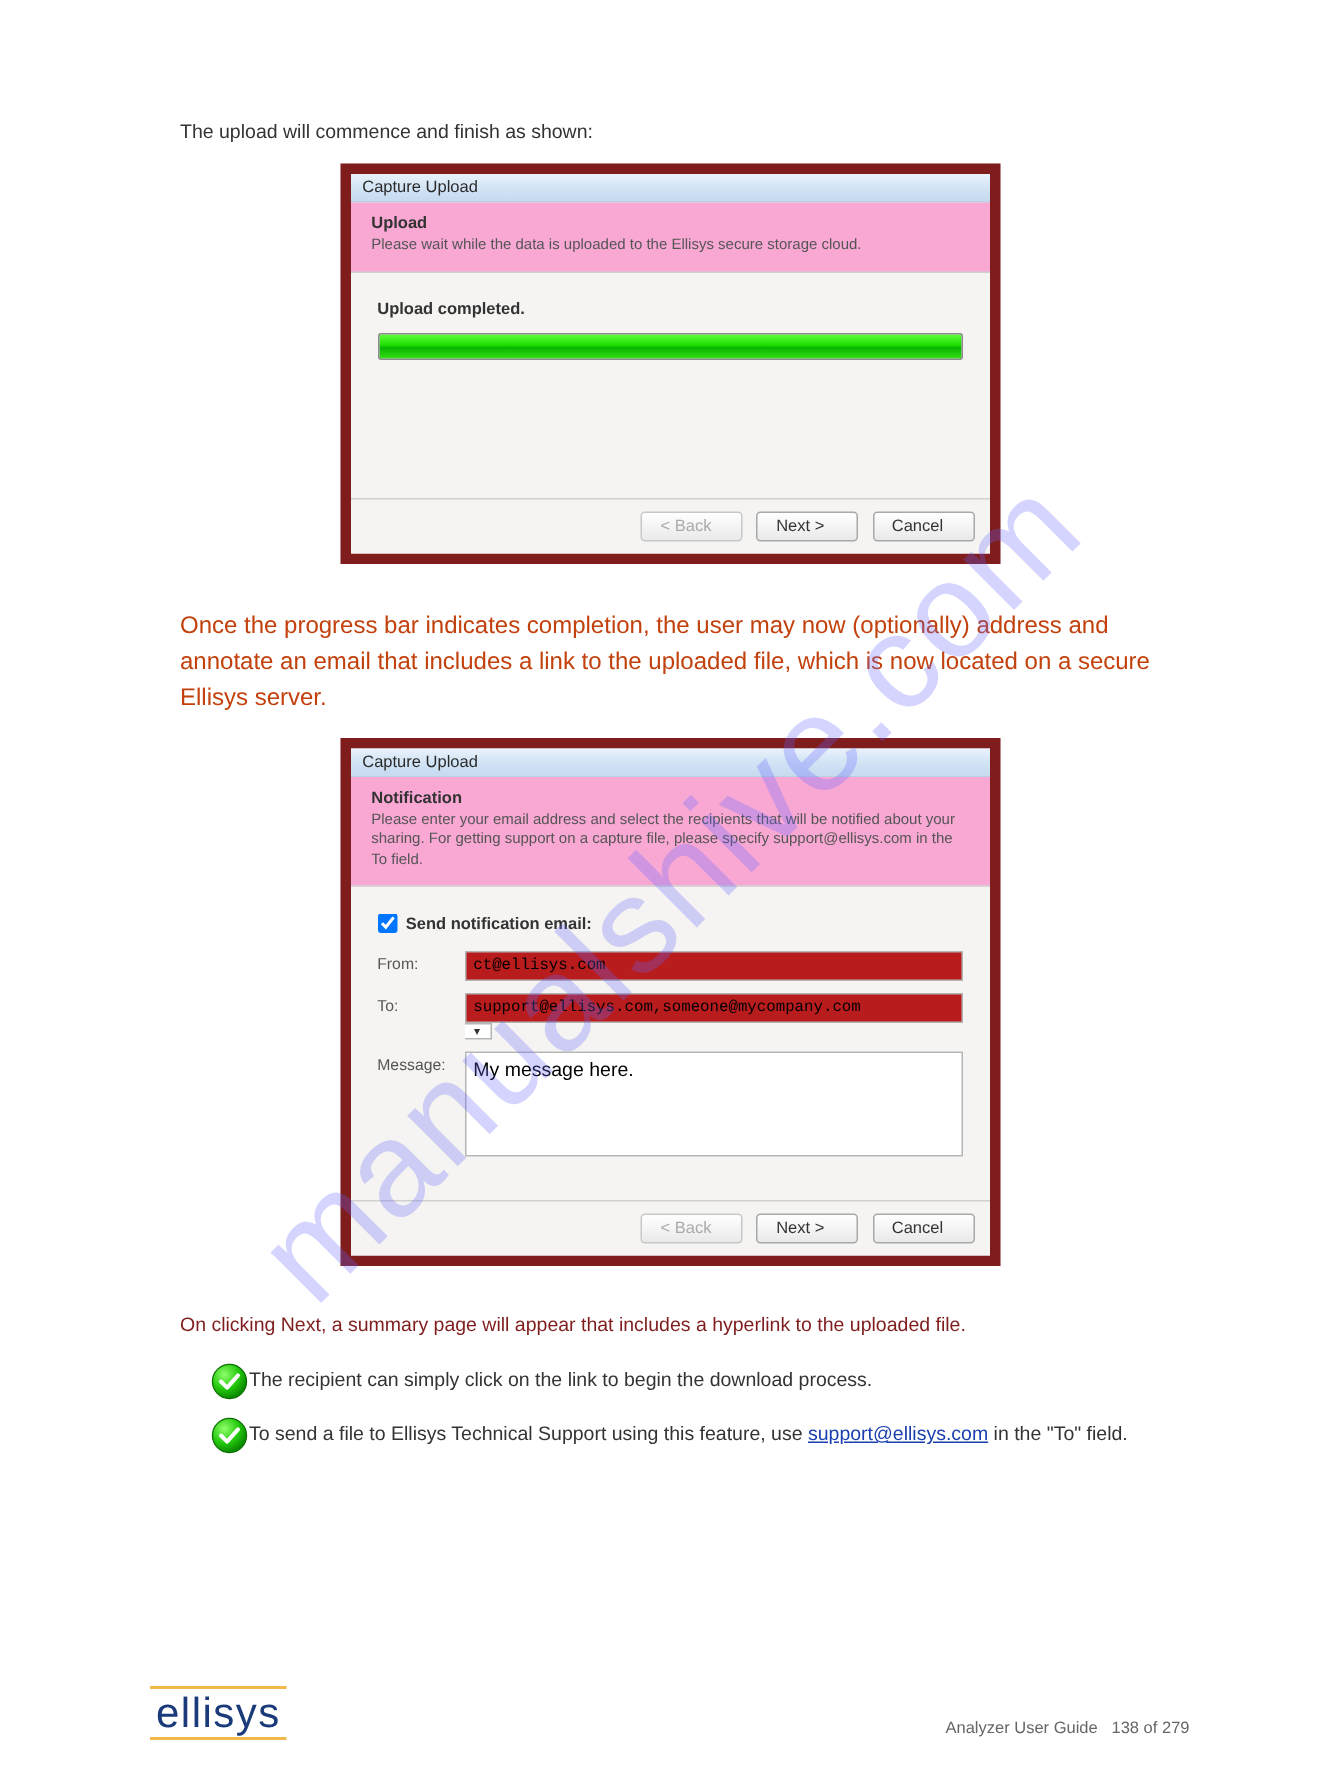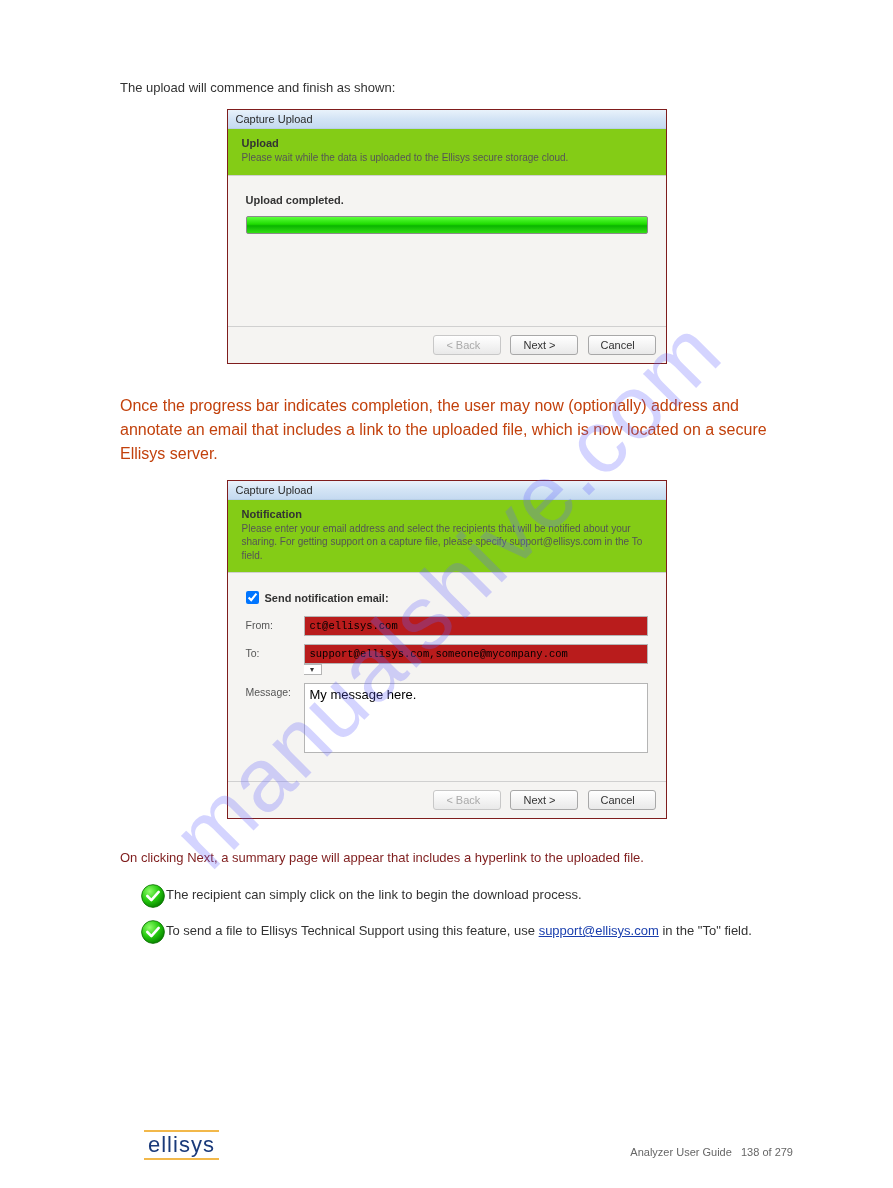--- a/index.html
+++ b/index.html
@@ -34,34 +34,34 @@
   }
   .intro-text {
     font-size: 13px;
     color: #333;
     margin-bottom: 10px;
     margin-left: 20px;
   }
   .dialog {
     width: 440px;
     margin: 14px auto 30px auto;
-    border: 1px solid #7f1d1d;
+    border: 7px solid #7f1d1d;
     background: #f5f4f2;
     position: relative;
     z-index: 10;
   }
   .titlebar {
     background: linear-gradient(to bottom, #e9f2fb 0%, #d3e4f5 50%, #c5daf0 100%);
     color: #2a2a2a;
     font-size: 11px;
     padding: 3px 8px;
     border-bottom: 1px solid #b8cfe6;
   }
   .header {
-    background: #84cc16;
+    background: #f9a8d4;
     border-bottom: 1px solid #d0d0d0;
     padding: 8px 14px 10px 14px;
   }
   .header-title {
     font-weight: bold;
     font-size: 11px;
     color: #333;
     margin-bottom: 2px;
   }
   .header-desc {
@@ -195,28 +195,27 @@
     padding-top: 3px;
   }
   .tip-text a {
     color: #1a3fae;
     text-decoration: underline;
   }
   .logo {
     position: absolute;
     bottom: 28px;
     left: 100px;
-    font-size: 22px;
+    font-size: 28px;
     font-weight: 500;
     color: #1a3a7a;
     letter-spacing: 1px;
     border-top: 2px solid #f2b84a;
     border-bottom: 2px solid #f2b84a;
     padding: 0 4px;
-    margin-left: 44px;
   }
   .page-num {
     position: absolute;
     bottom: 30px;
     right: 100px;
     font-size: 11px;
     color: #666;
   }
   .between-text {
     font-size: 16px;

